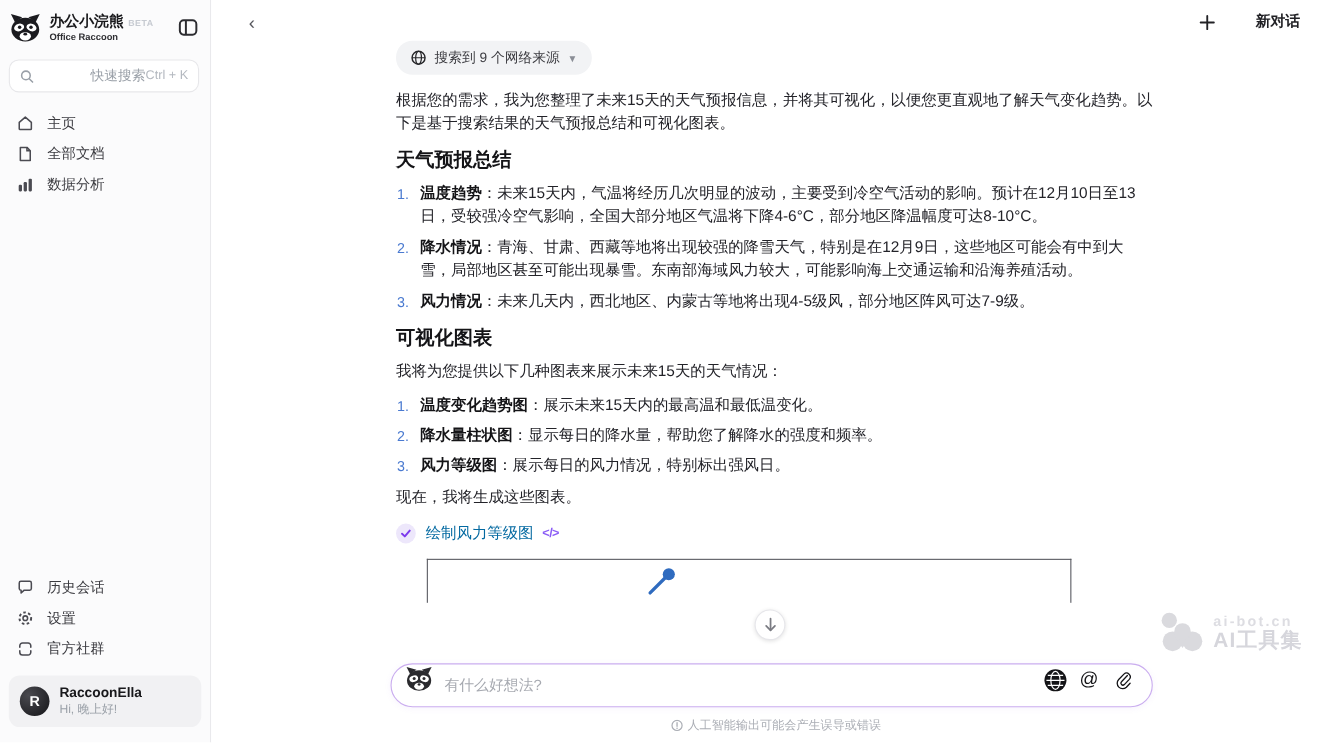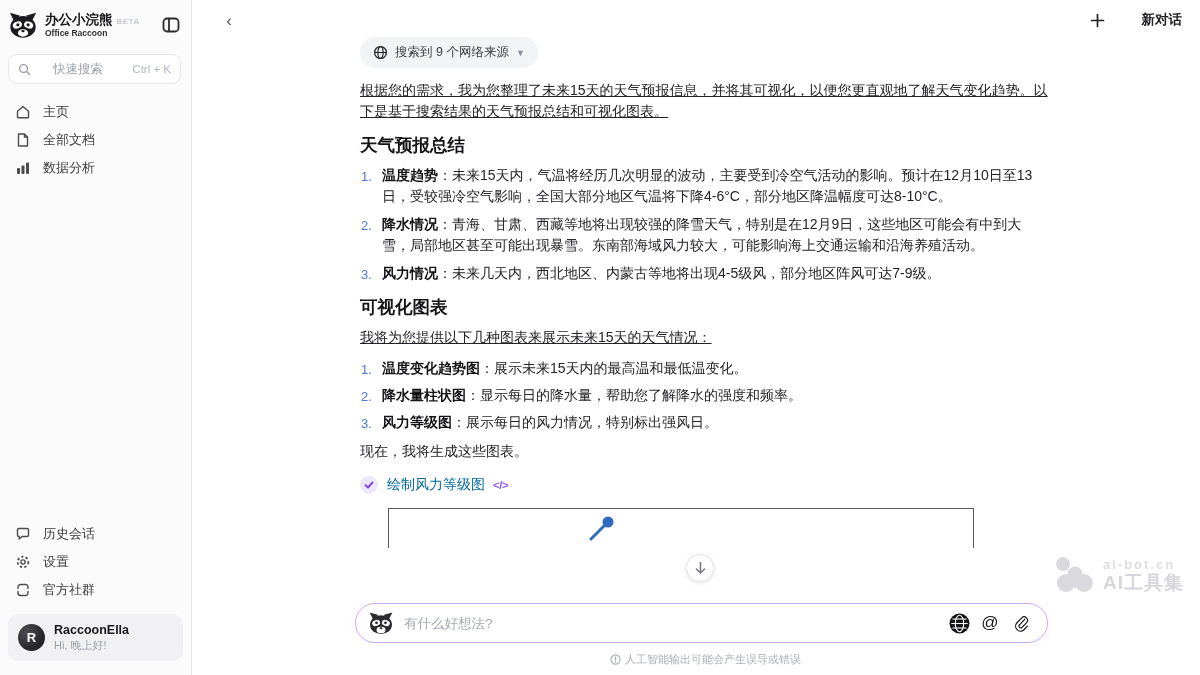--- a/index.html
+++ b/index.html
@@ -14,21 +14,21 @@
   .sb-logo { width:30px; height:30px; flex-shrink:0; }
   .sb-title-block { margin-left:7px; flex:1; line-height:1; }
   .sb-title-row { display:flex; align-items:baseline; }
   .sb-title { font-size:13.5px; font-weight:700; color:#18181b; }
   .sb-beta { font-size:8px; font-weight:700; color:#c6cad1; margin-left:4px; letter-spacing:.5px; }
   .sb-subtitle { font-size:8.5px; font-weight:700; color:#2f2f33; margin-top:3px; }
   .sb-collapse { width:20px; height:20px; cursor:pointer; }
   .sb-search { display:flex; align-items:center; margin:6px 10px 0 8px; height:30px;
     background:#fff; border:1px solid #e7e7ea; border-radius:9px; padding:0 9px;
     color:#9aa0a8; font-size:12.5px; cursor:text; }
-  .sb-search .ph { margin-left:22px; flex:1; }
+  .sb-search .ph { margin-left:22px; flex:1;text-align:right; }
   .sb-search .kbd { font-size:11.5px; color:#b3b8bf; }
   .sb-nav { margin-top:14px; }
   .sb-item { display:flex; align-items:center; height:28px; padding-left:15px;
     font-size:13px; color:#3b3b40; cursor:pointer; }
   .sb-item .icon { width:16px; height:16px; margin-right:12px; display:flex; }
   .sb-bottom { position:absolute; left:0; right:0; bottom:0; }
   .profile-card { display:flex; align-items:center; margin:10px 8px 14px 8px;
     background:#f1f1f3; border-radius:10px; padding:10px 10px; cursor:pointer; }
   .avatar { width:27px; height:27px; border-radius:50%;
     background:radial-gradient(circle at 30% 30%, #4a4a50, #141417);
@@ -49,21 +49,21 @@
   .chat { position:absolute; left:168px; right:152px; top:0; }
   .user-row { display:flex; justify-content:flex-end; margin-top:45px; }
   .user-bubble { background:#f1f2f4; border-radius:16px; padding:8px 16px;
     font-size:14px; color:#27272a; line-height:15px; }
 
   .sources-pill { display:inline-flex; align-items:center; margin-top:37px;
     background:#f2f3f5; border-radius:15px; padding:7px 13px; cursor:pointer; }
   .sources-pill .label { font-size:12.5px; color:#3c3c41; margin:0 7px 0 7px; }
   .caret { font-size:9px; color:#8b8e96; }
 
-  .para { margin-top:12px; font-size:14px; line-height:21px; color:#232329;text-decoration:underline; }
+  .para { margin-top:12px; font-size:14px; line-height:21px; color:#232329; }
   .h2 { margin-top:12px; font-size:17.5px; font-weight:700; color:#141417; line-height:22px; }
   .olist { margin-top:9px; list-style:none; }
   .olist li { position:relative; padding-left:22px; margin-bottom:7px;
     font-size:14px; line-height:21px; color:#232329; }
   .li-num { position:absolute; left:1px; top:1px; font-size:13px; color:#4a7ad0; }
   .li-label { font-weight:700; color:#141417; }
   .closing { margin-top:8px; font-size:14px; line-height:21px; color:#232329; }
 
   .task-row { display:flex; align-items:center; margin-top:14px; cursor:pointer; }
   .task-check { width:18px; height:18px; border-radius:50%; background:#ede7fb;
@@ -76,21 +76,21 @@
     border-top:1px solid #595a61; border-left:1px solid #595a61; border-right:1px solid #595a61; }
   .chart-pin { position:absolute; left:200px; top:6px; }
 
   .scroll-btn { position:absolute; left:494px; top:554px; width:28px; height:28px;
     border-radius:50%; background:#fff; border:1px solid #e6e6ea;
     box-shadow:0 1px 4px rgba(0,0,0,.12); display:flex; align-items:center;
     justify-content:center; cursor:pointer; z-index:5; }
 
   .composer { position:absolute; left:163px; top:603px; width:693px; height:40px;
     background:#fff; border:1.5px solid #caadef; border-radius:21px; display:flex;
-    align-items:center; padding:0 14px 0 12px; z-index:6;
+    align-items:flex-end; padding:0 14px 12px 12px; z-index:6;
     box-shadow:0 1px 6px rgba(150,100,230,.08); }
   .composer .racc { width:26px; height:26px; flex-shrink:0; }
   .composer input { flex:1; border:none; outline:none; background:transparent;
     margin-left:10px; font-size:13.5px; color:#232329;
     font-family:"Liberation Sans", sans-serif; }
   .composer input::placeholder { color:#a6a9b0; }
   .composer .c-icons { display:flex; align-items:center; }
   .c-icon { display:flex; align-items:center; justify-content:center; width:24px;
     height:24px; margin-left:7px; cursor:pointer; }
   .at-glyph { font-size:17px; color:#141417; font-weight:400; }

